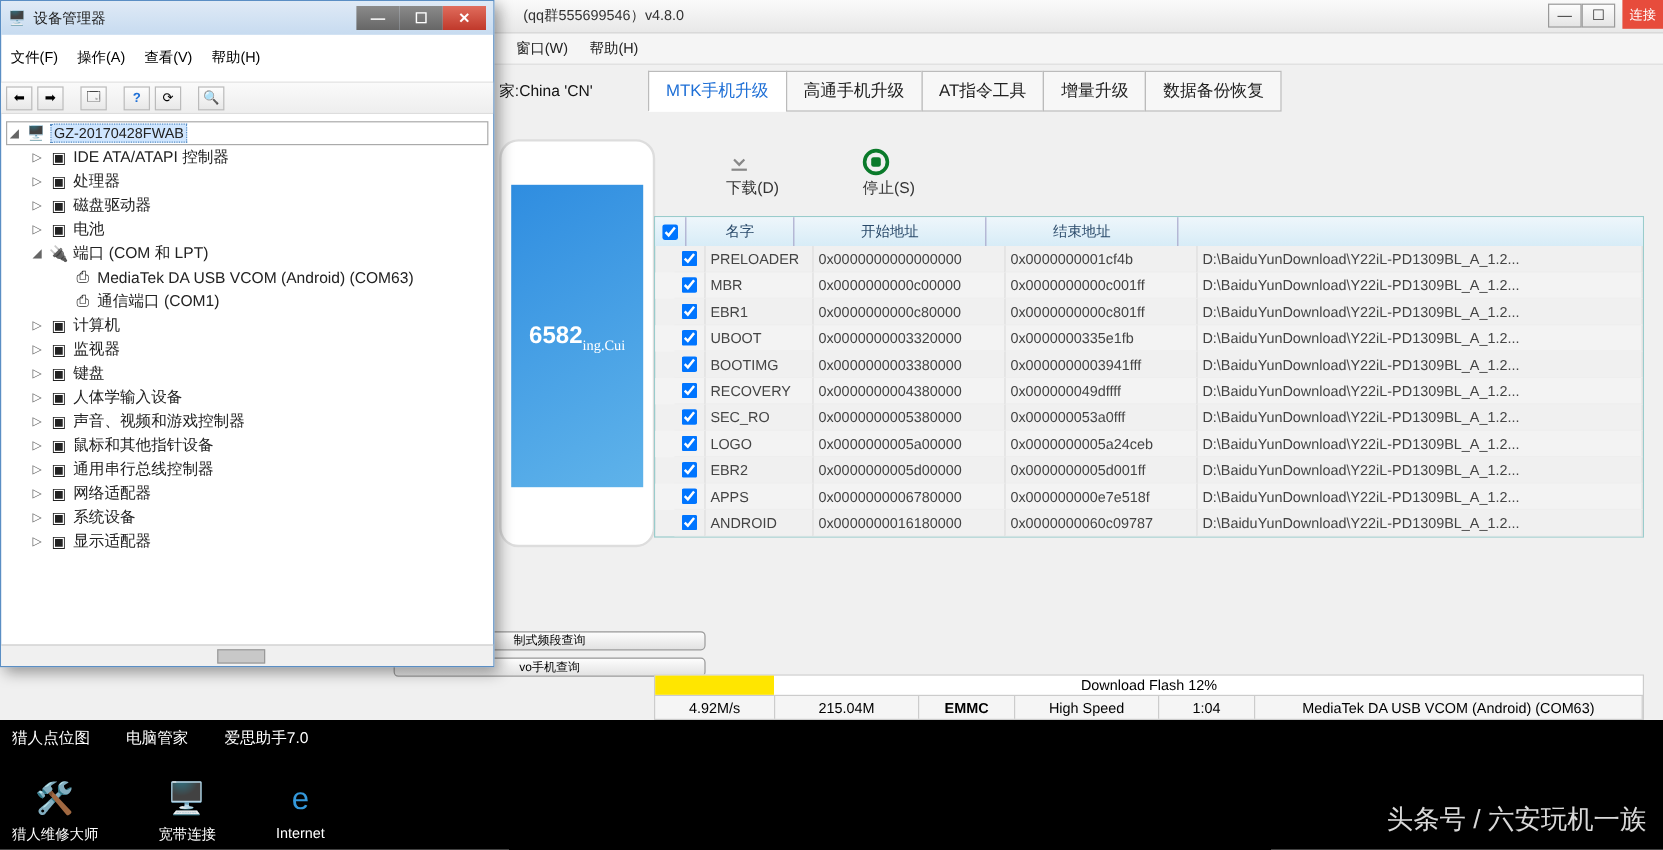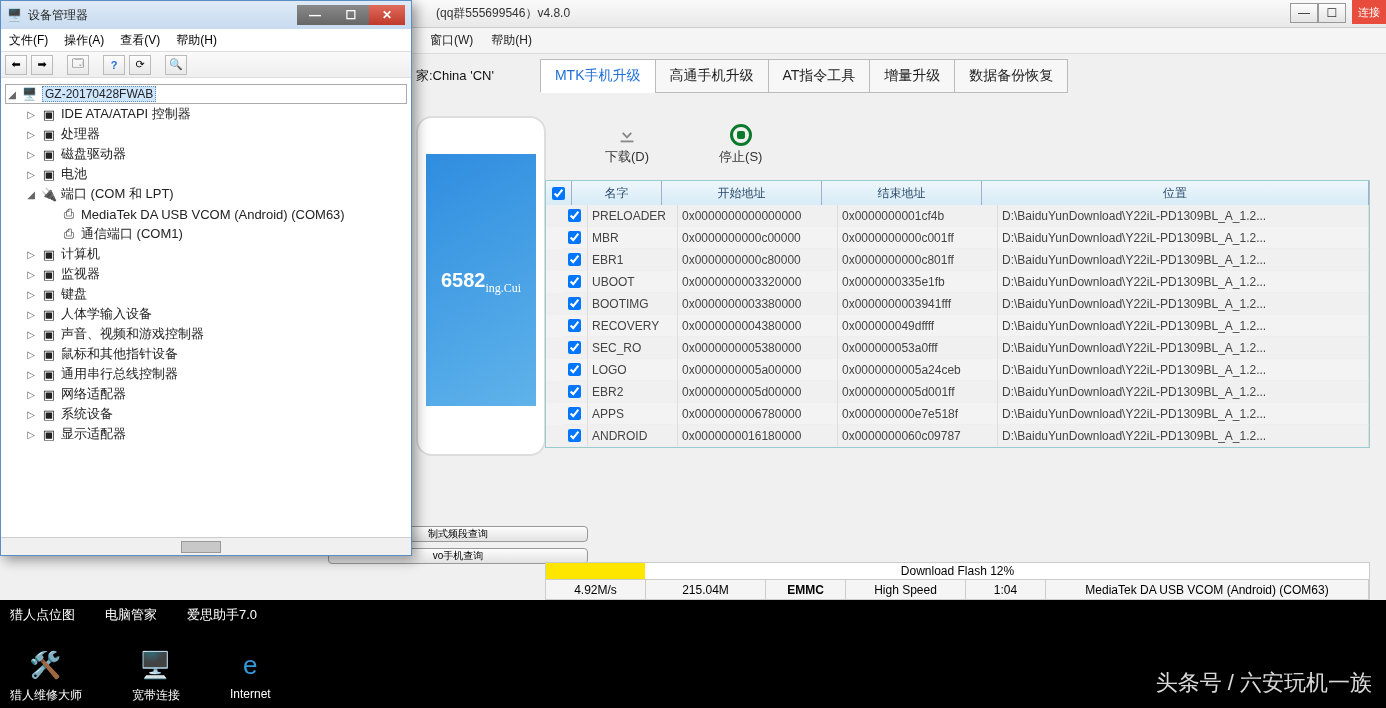--- a/index.html
+++ b/index.html
@@ -21,21 +21,21 @@
 .country-row { display:flex; align-items:center; height:40px; padding-left:116px; gap:6px; }
 .country-label { color:#111; font-size:13px; }
 
 .tabs { display:inline-flex; margin-left:40px; }
 .tab { height:34px; padding:0 14px; display:flex; align-items:center; border:1px solid #bbb; background:#f7f7f7; margin-right:-1px; color:#222; font-size:14px; }
 .tab.active { color:#1e6fd6; background:#fff; border-bottom:1px solid #fff; }
 
 .mtk-panel { position:absolute; left:245px; top:50px; right:8px; }
 
 .dlstop { display:flex; gap:70px; margin:18px 0 14px 60px; }
-.dlstop .item { display:flex; flex-direction:column; align-items:center; gap:2px; color:#333; font-size:13px; }
+.dlstop .item { display:flex; flex-direction:column; gap:2px; color:#333; font-size:13px; }
 .dlstop .arrow { width:22px; height:22px; }
 .dlstop .circle { width:22px; height:22px; border:3px solid #0a7a2a; border-radius:50%; position:relative; }
 .dlstop .circle:after{content:"";position:absolute;left:4px;top:4px;right:4px;bottom:4px;background:#0a7a2a;border-radius:2px;}
 
 .fields { display:grid; grid-template-columns: 120px 1fr 120px; gap:6px 10px; align-items:center; font-family: "Courier New", monospace; font-size:13px; }
 .fields label{ color:#222; }
 .txt { height:22px; border:1px solid #aaa; background:#fff; padding:0 4px; font-family:"Courier New",monospace; font-size:12px; width:100%; }
 .btn { height:22px; border:1px solid #888; background:linear-gradient(#fdfdfd,#e6e6e6); font-family:"Courier New",monospace; font-size:12px; display:flex; align-items:center; justify-content:center; padding:0 6px; white-space:nowrap; overflow:hidden; }
 .sel { height:22px; border:1px solid #aaa; background:#fff; font-size:12px; }
 
@@ -68,21 +68,21 @@
 
 .dm-window { position:absolute; left:0; top:0; width:412px; height:556px; background:#fff; border:1px solid #5a8ec4; box-shadow:4px 4px 12px rgba(0,0,0,.4); }
 .dm-title { height:28px; background:linear-gradient(#dfeaf6,#c7dbf0); display:flex; align-items:center; gap:6px; padding:0 6px; color:#222; }
 .dm-title .sp{flex:1}
 .dm-win-ctrls { display:flex; gap:0; }
 .dm-win-ctrls .c { width:36px; height:20px; display:flex; align-items:center; justify-content:center; color:#fff; font-weight:bold; font-family:Arial; }
 .dm-win-ctrls .c.min{background:linear-gradient(#8a8a8a,#666);} 
 .dm-win-ctrls .c.max{background:linear-gradient(#8a8a8a,#666);}
 .dm-win-ctrls .c.close{background:linear-gradient(#e06c5c,#c0392b);}
 
-.dm-menu { height:23px; display:flex; align-items:center; gap:16px; padding:0 8px; border-bottom:1px solid #ddd; }
+.dm-menu { height:40px; display:flex; align-items:center; gap:16px; padding:0 8px; border-bottom:1px solid #ddd; }
 .dm-toolbar { height:26px; display:flex; align-items:center; gap:4px; padding:0 4px; border-bottom:1px solid #ddd; background:linear-gradient(#fafafa,#eee); }
 .tbtn { width:22px; height:20px; border:1px solid #bbb; background:linear-gradient(#fdfdfd,#e8e8e8); display:flex; align-items:center; justify-content:center; font-size:11px; }
 
 .tree { padding:6px 4px; font-size:13px; color:#222; overflow:auto; height:calc(100% - 28px - 24px - 26px - 18px); }
 .node { display:flex; align-items:center; gap:4px; height:20px; padding-left:0; white-space:nowrap; }
 .node .arrow { width:12px; text-align:center; color:#666; font-size:10px; }
 .node .icon { width:16px; height:16px; display:inline-flex; align-items:center; justify-content:center; }
 .node.sel span.lbl{ background:#cfe6ff; border:1px dotted #5a8ec4; padding:0 2px; }
 .indent1{padding-left:20px}.indent2{padding-left:40px}
 
@@ -154,21 +154,20 @@
 
 
       <div class="grid">
         <div class="ghead">
           <div>
               <input type="checkbox" checked="" style="">
             </div>
           <div>名字</div>
           <div>开始地址</div>
           <div>结束地址</div>
-          <div>位置</div>
         </div>
         <div id="rows">
             <div class="grow">
               <div class="chk">
                 <input type="checkbox" checked="" style="">
               </div>
   <div>PRELOADER</div>
   <div>0x0000000000000000</div>
   <div>0x0000000001cf4b</div>
   <div>D:\BaiduYunDownload\Y22iL-PD1309BL_A_1.2...</div>

